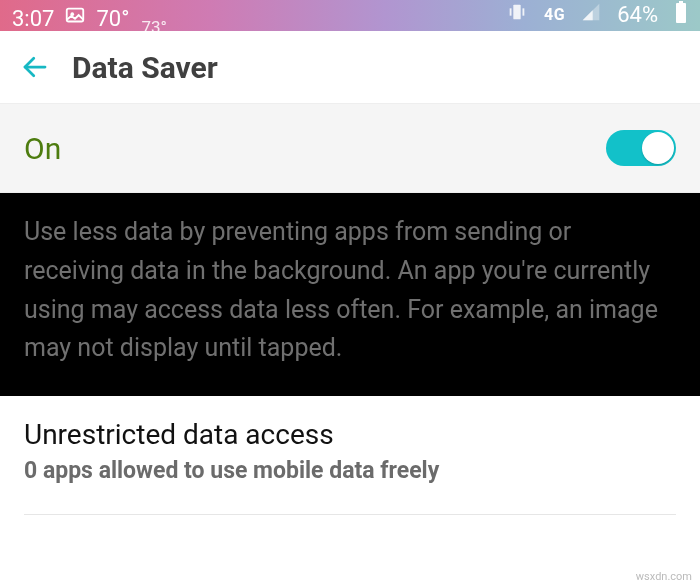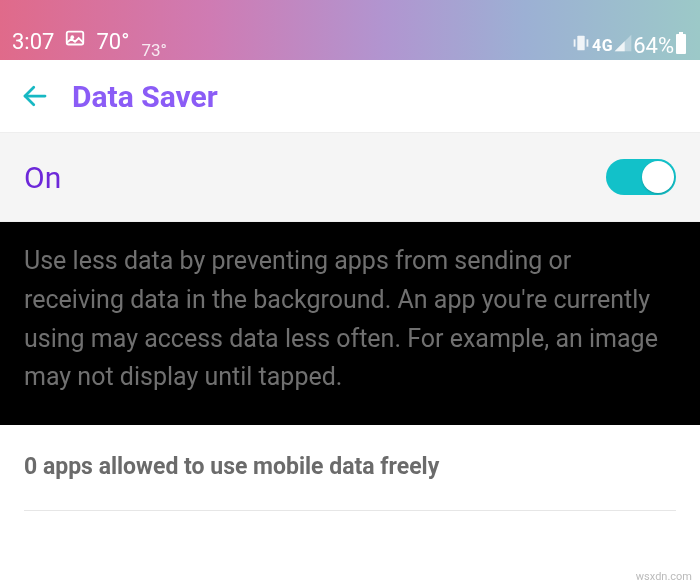--- a/index.html
+++ b/index.html
@@ -5,50 +5,50 @@
   * { margin: 0; padding: 0; box-sizing: border-box; }
   body {
     width: 700px;
     height: 587px;
     font-family: Roboto, "Helvetica Neue", Arial, sans-serif;
     background: #ffffff;
     overflow: hidden;
     position: relative;
   }
   .status-bar {
-    height: 60px;
+    height: 31px;
     background: linear-gradient(90deg, #e06a8a 0%, #cf7bb3 30%, #b195d0 55%, #9cb0d4 75%, #9cc9c8 100%);
     display: flex;
-    align-items: flex-end;
+    align-items: flex-start;
     color: #ffffff;
     font-size: 22px;
     padding: 0 12px;
     position: relative;
   }
   .status-left { display: flex; align-items: center; gap: 10px; }
-  .status-right { display: flex; align-items: center; gap: 0; margin-left: auto; }
+  .status-right { display: flex; align-items: center; gap: 16px; margin-left: auto; }
   .small { font-size: 17px; opacity: 0.85; margin-left: 2px; margin-top: 17px; }
   .app-bar {
     height: 72px;
     display: flex;
     align-items: center;
     padding: 0 20px;
     background: #ffffff;
   }
   .back-arrow { color: #17b8c3; display: flex; align-items: center; justify-content: center; }
-  .app-title { font-size: 30px; font-weight: 700; color: #8b5cf6; margin-left: 22px; }
+  .app-title { font-size: 30px; font-weight: 700; color: #404040; margin-left: 22px; }
   .toggle-row {
     background: #f5f5f5;
     padding: 26px 24px;
     display: flex;
     align-items: center;
     border-top: 1px solid #eee;
     border-bottom: 1px solid #eee;
   }
-  .toggle-label { font-size: 30px; color: #6d28d9; }
+  .toggle-label { font-size: 30px; color: #4d7c0f; }
   .switch {
     margin-left: auto;
     width: 70px; height: 36px;
     background: #12c1c9;
     border-radius: 20px;
     position: relative;
     border: none;
     cursor: pointer;
   }
   .switch .knob {
@@ -137,17 +137,18 @@
 <div class="toggle-row">
   <div class="toggle-label">On</div>
   <button class="switch">
     <span class="knob"></span>
   </button>
 </div>
 
 <div class="description">Use less data by preventing apps from sending or receiving data in the background. An app you're currently using may access data less often. For example, an image may not display until tapped.</div>
 
 <div class="item-row">
+  <div class="item-title">Unrestricted data access</div>
   <div class="item-sub">0 apps allowed to use mobile data freely</div>
 </div>
 <div class="thin-divider"></div>
 
 <div class="watermark">wsxdn.com</div>
 
 </body></html>

